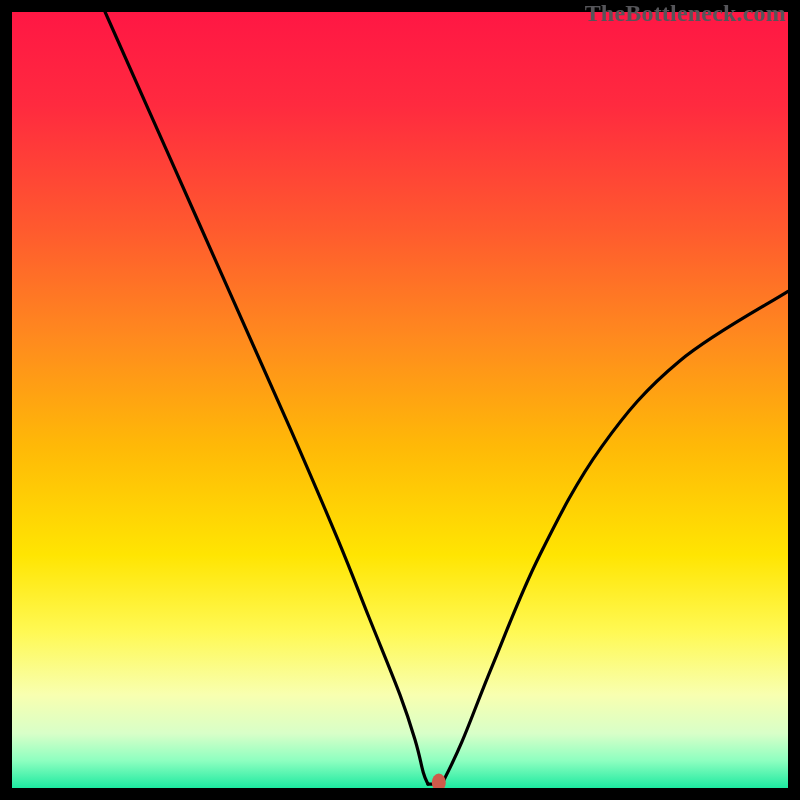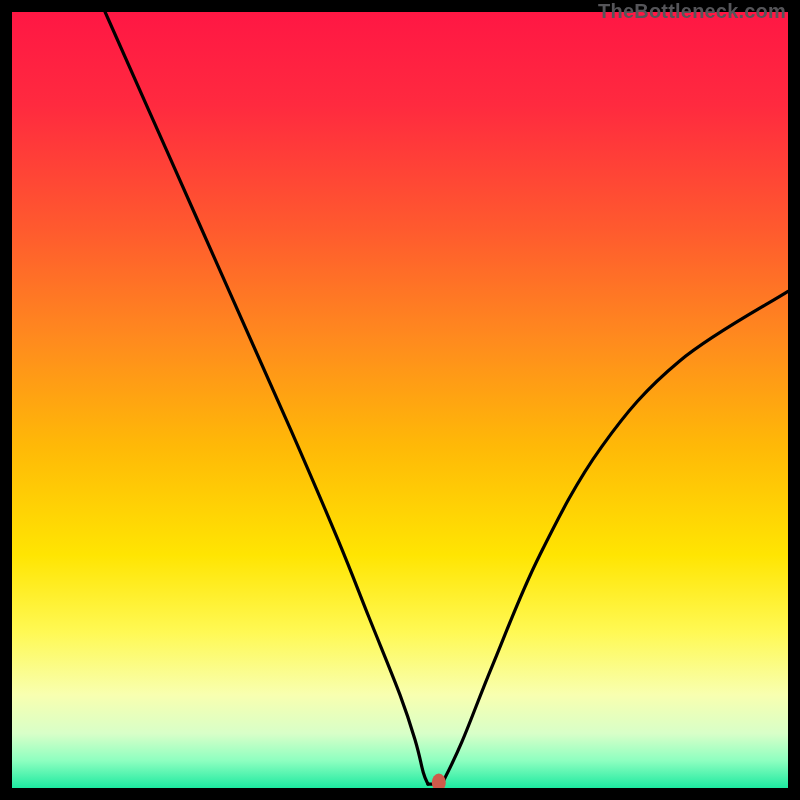--- a/index.html
+++ b/index.html
@@ -23,24 +23,25 @@
     top: 12px;
     width: 776px;
     height: 776px;
     box-sizing: border-box;
   }
   .watermark {
     position: absolute;
     top: 0px;
     right: 14px;
     color: #555559;
-    font-size: 20px;
+    font-size: 24px;
     font-weight: 600;
     letter-spacing: 0.2px;
     user-select: none;
+    font-family: Liberation Serif, serif;
   }
   svg { display: block; }
 </style>
 </head>
 <body>
 
 <div class="frame">
   <div class="plot">
     <svg id="chart-svg" width="776" height="776" viewBox="0 0 776 776">
       <defs>

